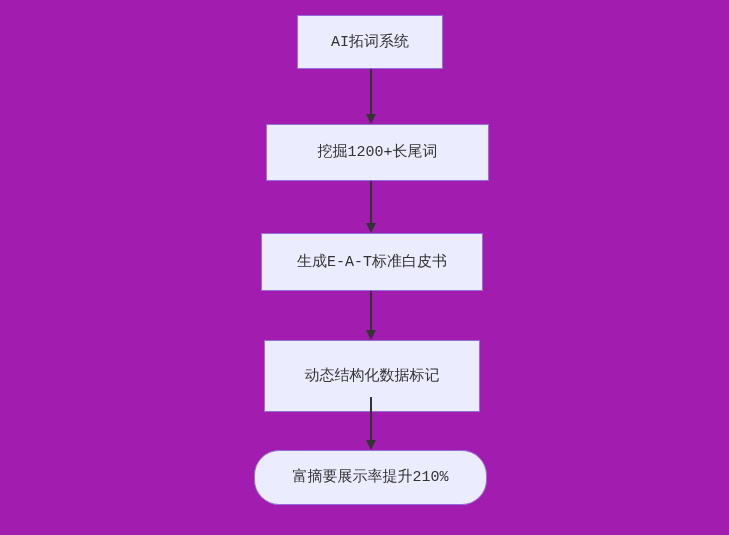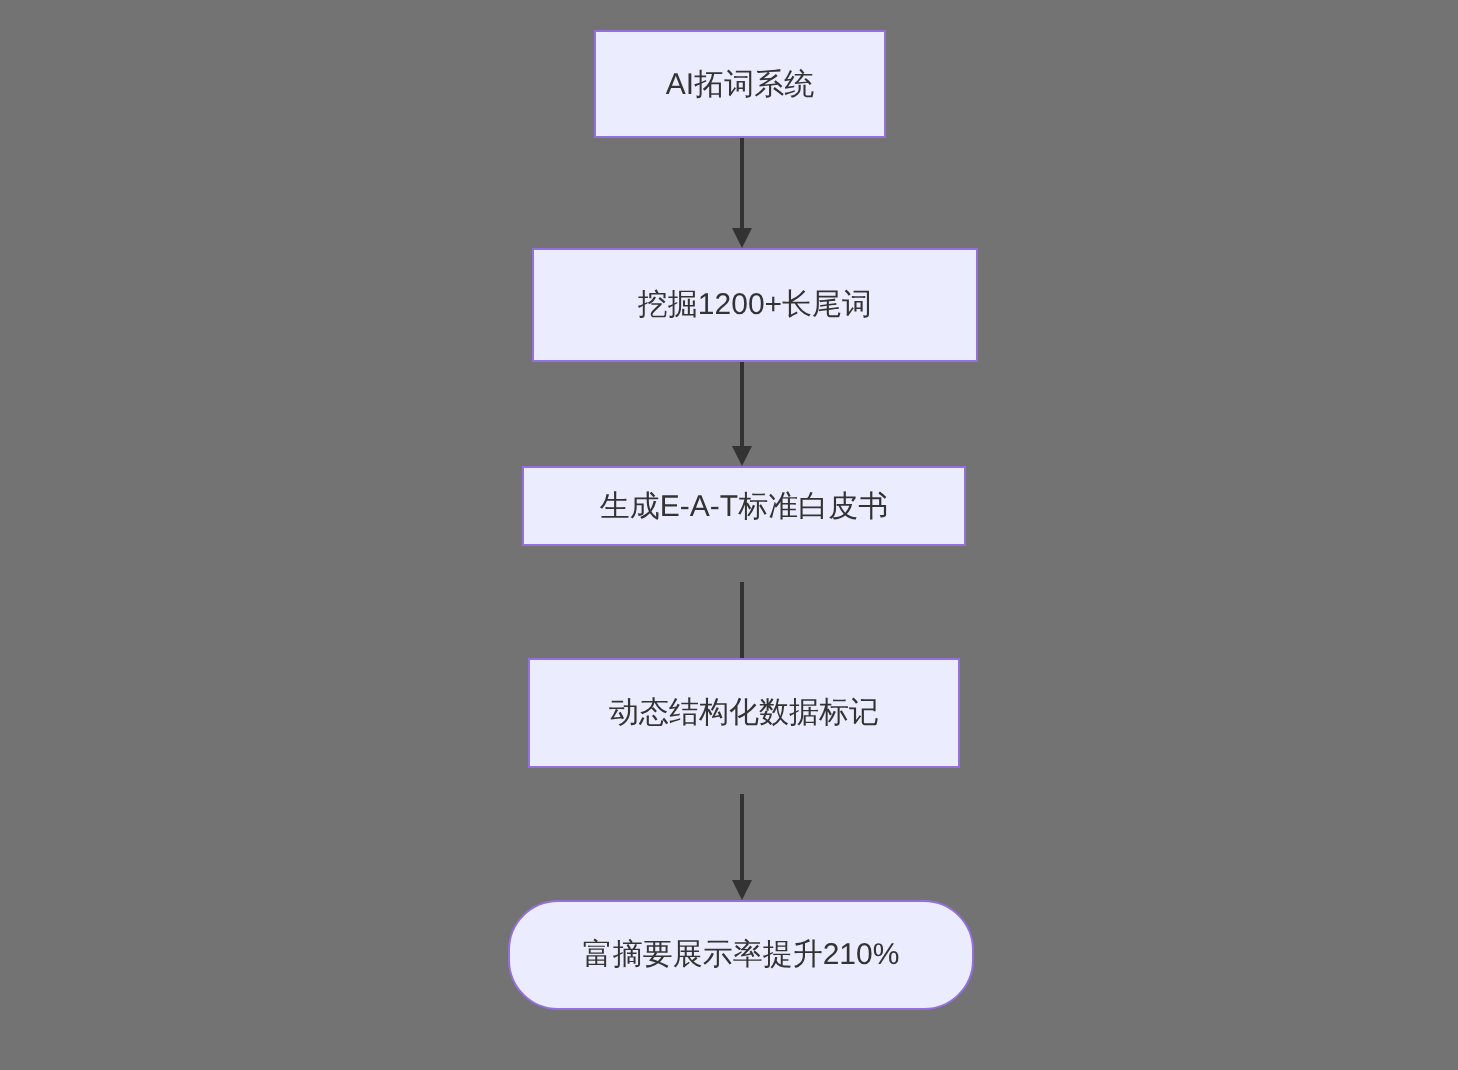--- a/index.html
+++ b/index.html
@@ -3,42 +3,42 @@
 <meta charset="utf-8">
 <style>
   html, body {
     margin: 0;
     padding: 0;
   }
   .canvas {
     position: relative;
     width: 729px;
     height: 535px;
-    background: #737373;
-    font-family: Liberation Sans, sans-serif;
+    background: #a21caf;
+    font-family: Liberation Mono, monospace;
     overflow: hidden;
   }
   .flow-node {
     position: absolute;
     box-sizing: border-box;
     background: #ECECFF;
     border: 1px solid #9370DB;
     color: #333333;
     font-size: 15px;
     line-height: 1;
     display: flex;
     align-items: center;
     justify-content: center;
     text-align: center;
     white-space: nowrap;
   }
   .node-1 { left: 297px; top: 15px;  width: 146px; height: 54px; }
   .node-2 { left: 266px; top: 124px; width: 223px; height: 57px; }
-  .node-3 { left: 261px; top: 233px; width: 222px; height: 40px; }
-  .node-4 { left: 264px; top: 329px; width: 216px; height: 55px; }
+  .node-3 { left: 261px; top: 233px; width: 222px; height: 58px; }
+  .node-4 { left: 264px; top: 340px; width: 216px; height: 72px; }
   .node-5 { left: 254px; top: 450px; width: 233px; height: 55px; border-radius: 25px; }
 
   .flow-arrow {
     position: absolute;
     left: 371px;           
     width: 0;
   }
   .arrow-1 { top: 69px;  height: 55px; }
   .arrow-2 { top: 181px; height: 52px; }
   .arrow-3 { top: 291px; height: 49px; }

